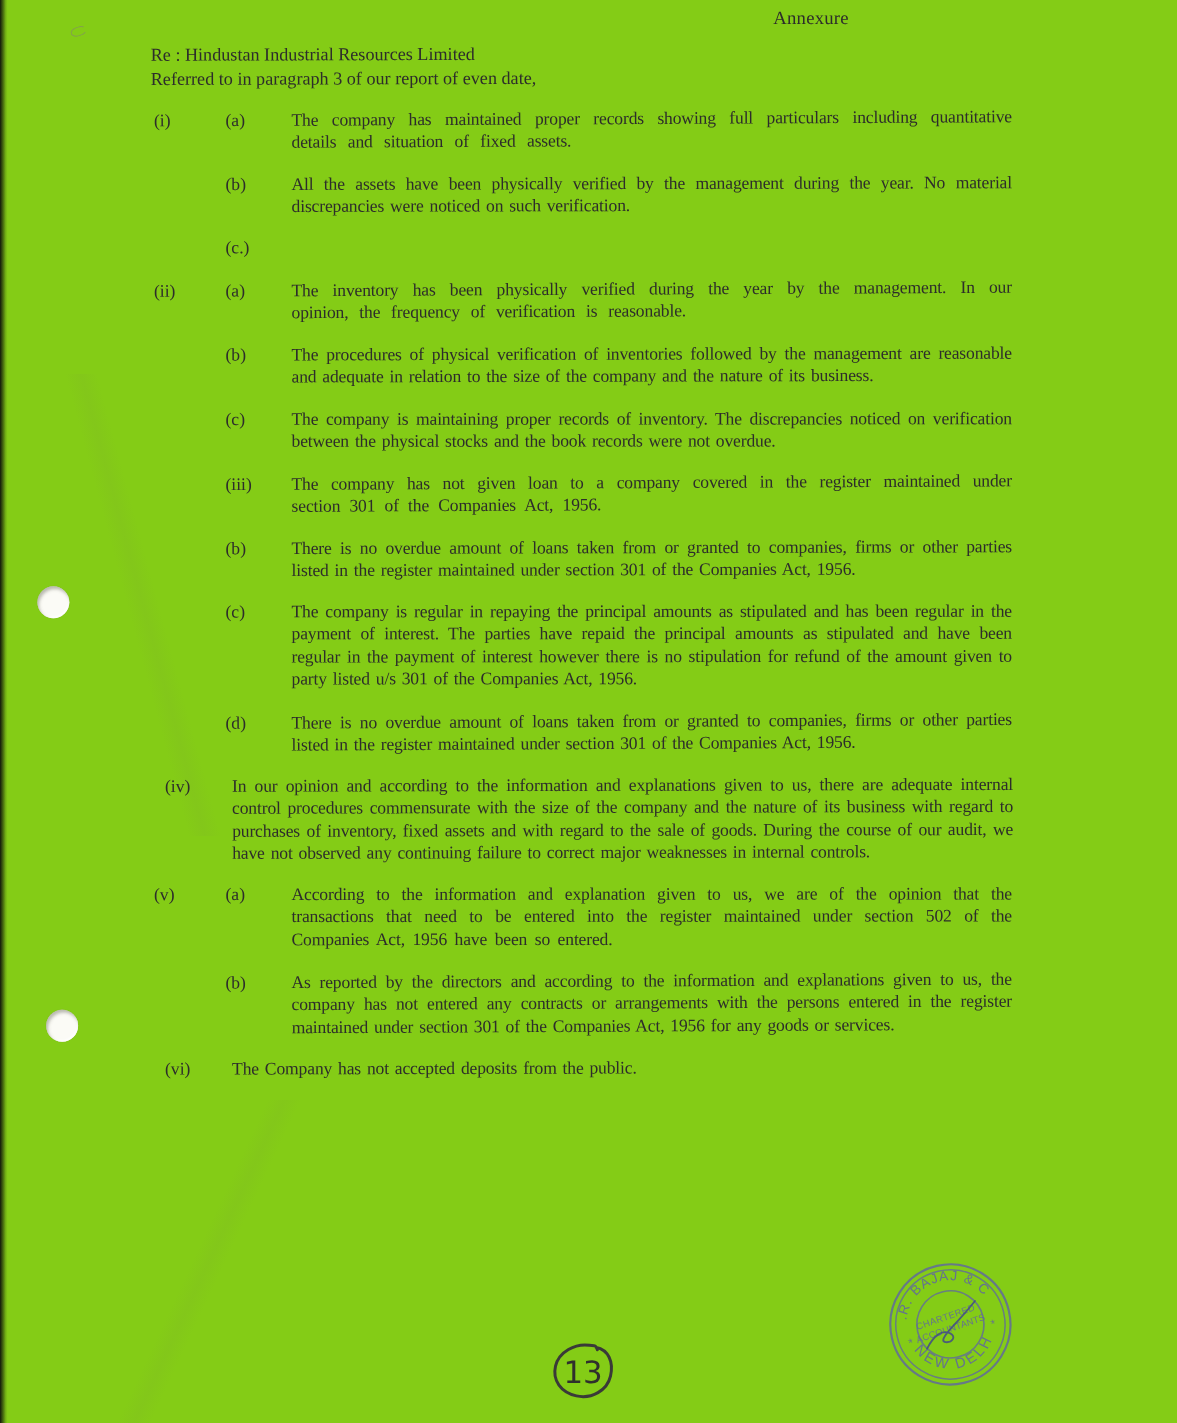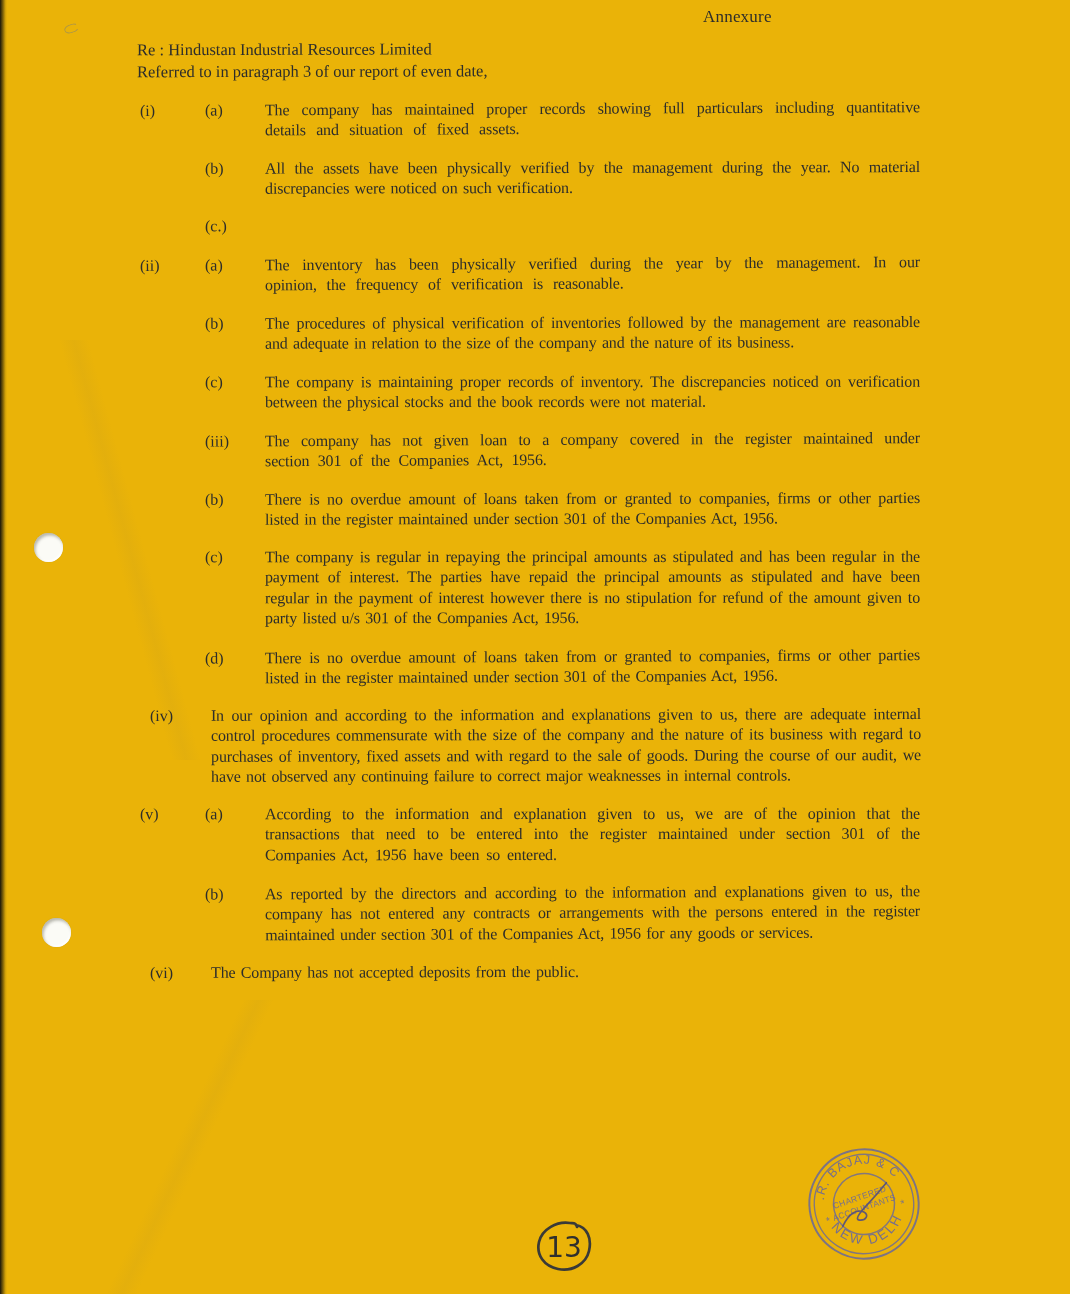--- a/index.html
+++ b/index.html
@@ -15,21 +15,21 @@
     background:
       radial-gradient(circle 1.2px at 312px 214px, rgba(90,90,80,.28), transparent 2px),
       radial-gradient(circle 1px at 842px 300px, rgba(90,90,80,.22), transparent 2px),
       radial-gradient(circle 1px at 120px 700px, rgba(90,90,80,.20), transparent 2px),
       radial-gradient(circle 1.2px at 986px 120px, rgba(90,90,80,.18), transparent 2px),
       radial-gradient(circle 1px at 700px 980px, rgba(90,90,80,.20), transparent 2px),
       radial-gradient(circle 1px at 400px 1180px, rgba(90,90,80,.22), transparent 2px),
       radial-gradient(circle 1px at 60px 390px, rgba(90,90,80,.18), transparent 2px),
       radial-gradient(ellipse 900px 700px at 70% 40%, rgba(255,255,255,.35), transparent 70%),
       linear-gradient(103deg, #eceb e8 0%, #eeede9 30%, #f1f0ec 65%, #f2f1ee 100%);
-    background-color: #eab308;
+    background-color: #84cc16;
   }
   
   .crease-a, .crease-b {
     position: absolute; pointer-events: none;
   }
   .crease-a {
     left: 0; top: 340px; width: 260px; height: 420px;
     background: linear-gradient(75deg, transparent 46%, rgba(110,110,95,.055) 50%, transparent 54%);
   }
   .crease-b {
@@ -101,21 +101,21 @@
     opacity: .92;
   }
   .stamp svg { width: 100%; height: 100%; }
   .stamp text {
     font-family: "Liberation Sans", "DejaVu Sans", sans-serif;
     fill: var(--ink);
   }
 
   
   .pageno {
-    position: absolute; left: 524px; top: 1218px;
+    position: absolute; left: 490px; top: 1218px;
     width: 80px; height: 64px;
   }
   .pageno text {
     font-family: "DejaVu Sans", sans-serif;
     fill: #2f2f2d;
   }
 </style>
 </head>
 <body>
 
@@ -159,21 +159,21 @@
 
     <div class="row">
       <div class="num"></div>
       <div class="sub">(b)</div>
       <div class="txt">The procedures of physical verification of inventories followed by the management are reasonable and adequate in relation to the size of the company and the nature of its business.</div>
     </div>
 
     <div class="row">
       <div class="num"></div>
       <div class="sub">(c)</div>
-      <div class="txt">The company is maintaining proper records of inventory. The discrepancies noticed on verification between the physical stocks and the book records were not material.</div>
+      <div class="txt">The company is maintaining proper records of inventory. The discrepancies noticed on verification between the physical stocks and the book records were not overdue.</div>
     </div>
 
     <div class="row">
       <div class="num"></div>
       <div class="sub">(iii)</div>
       <div class="txt">The company has not given loan to a company covered in the register maintained under section 301 of the Companies Act, 1956.</div>
     </div>
 
     <div class="row">
       <div class="num"></div>
@@ -195,21 +195,21 @@
 
     <div class="row wide">
       <div class="num">(iv)</div>
 
       <div class="txt">In our opinion and according to the information and explanations given to us, there are adequate internal control procedures commensurate with the size of the company and the nature of its business with regard to purchases of inventory, fixed assets and with regard to the sale of goods. During the course of our audit, we have not observed any continuing failure to correct major weaknesses in internal controls.</div>
     </div>
 
     <div class="row">
       <div class="num">(v)</div>
       <div class="sub">(a)</div>
-      <div class="txt">According to the information and explanation given to us, we are of the opinion that the transactions that need to be entered into the register maintained under section 301 of the Companies Act, 1956 have been so entered.</div>
+      <div class="txt">According to the information and explanation given to us, we are of the opinion that the transactions that need to be entered into the register maintained under section 502 of the Companies Act, 1956 have been so entered.</div>
     </div>
 
     <div class="row">
       <div class="num"></div>
       <div class="sub">(b)</div>
       <div class="txt">As reported by the directors and according to the information and explanations given to us, the company has not entered any contracts or arrangements with the persons entered in the register maintained under section 301 of the Companies Act, 1956 for any goods or services.</div>
     </div>
 
     <div class="row wide">
       <div class="num">(vi)</div>

